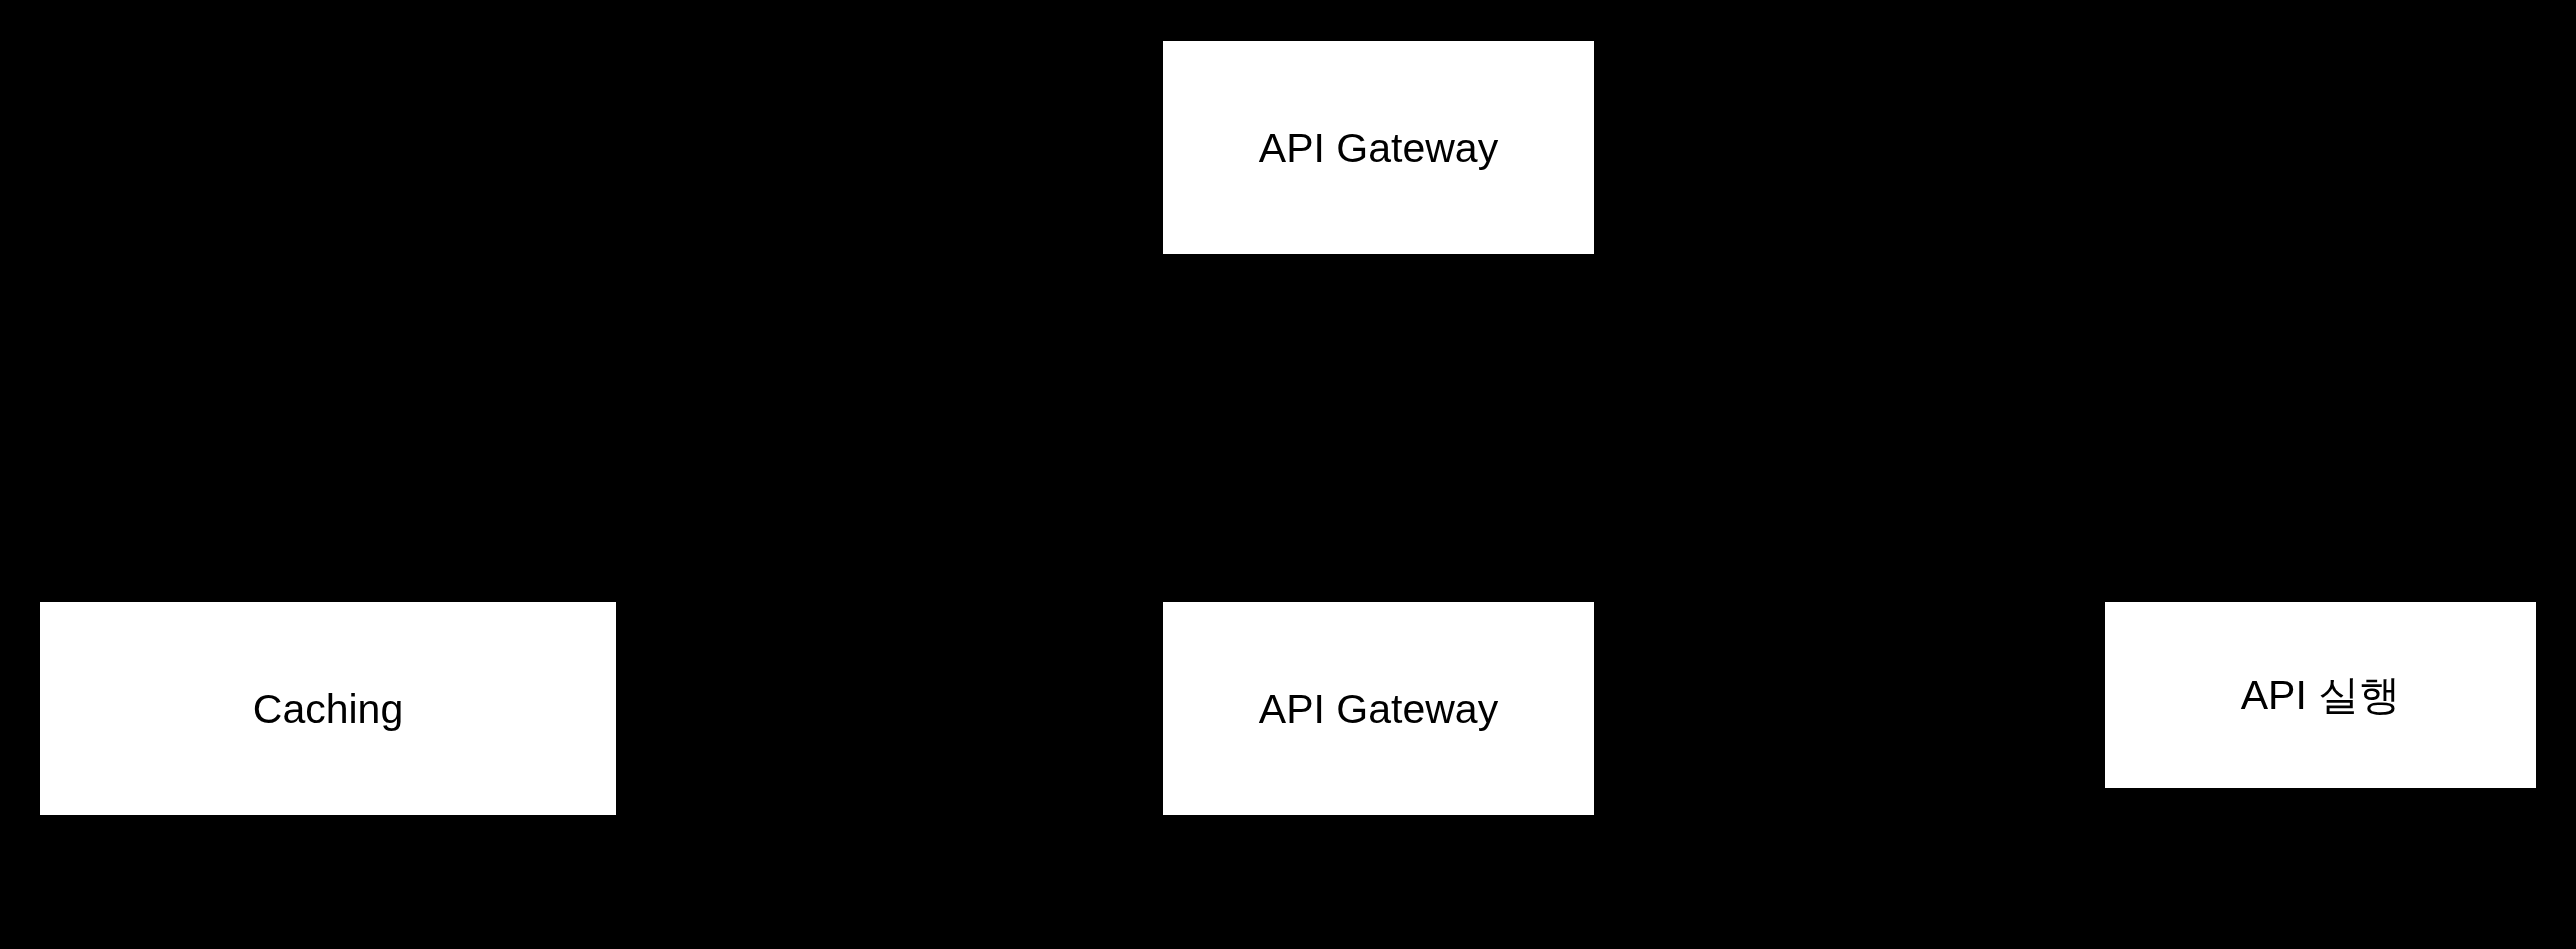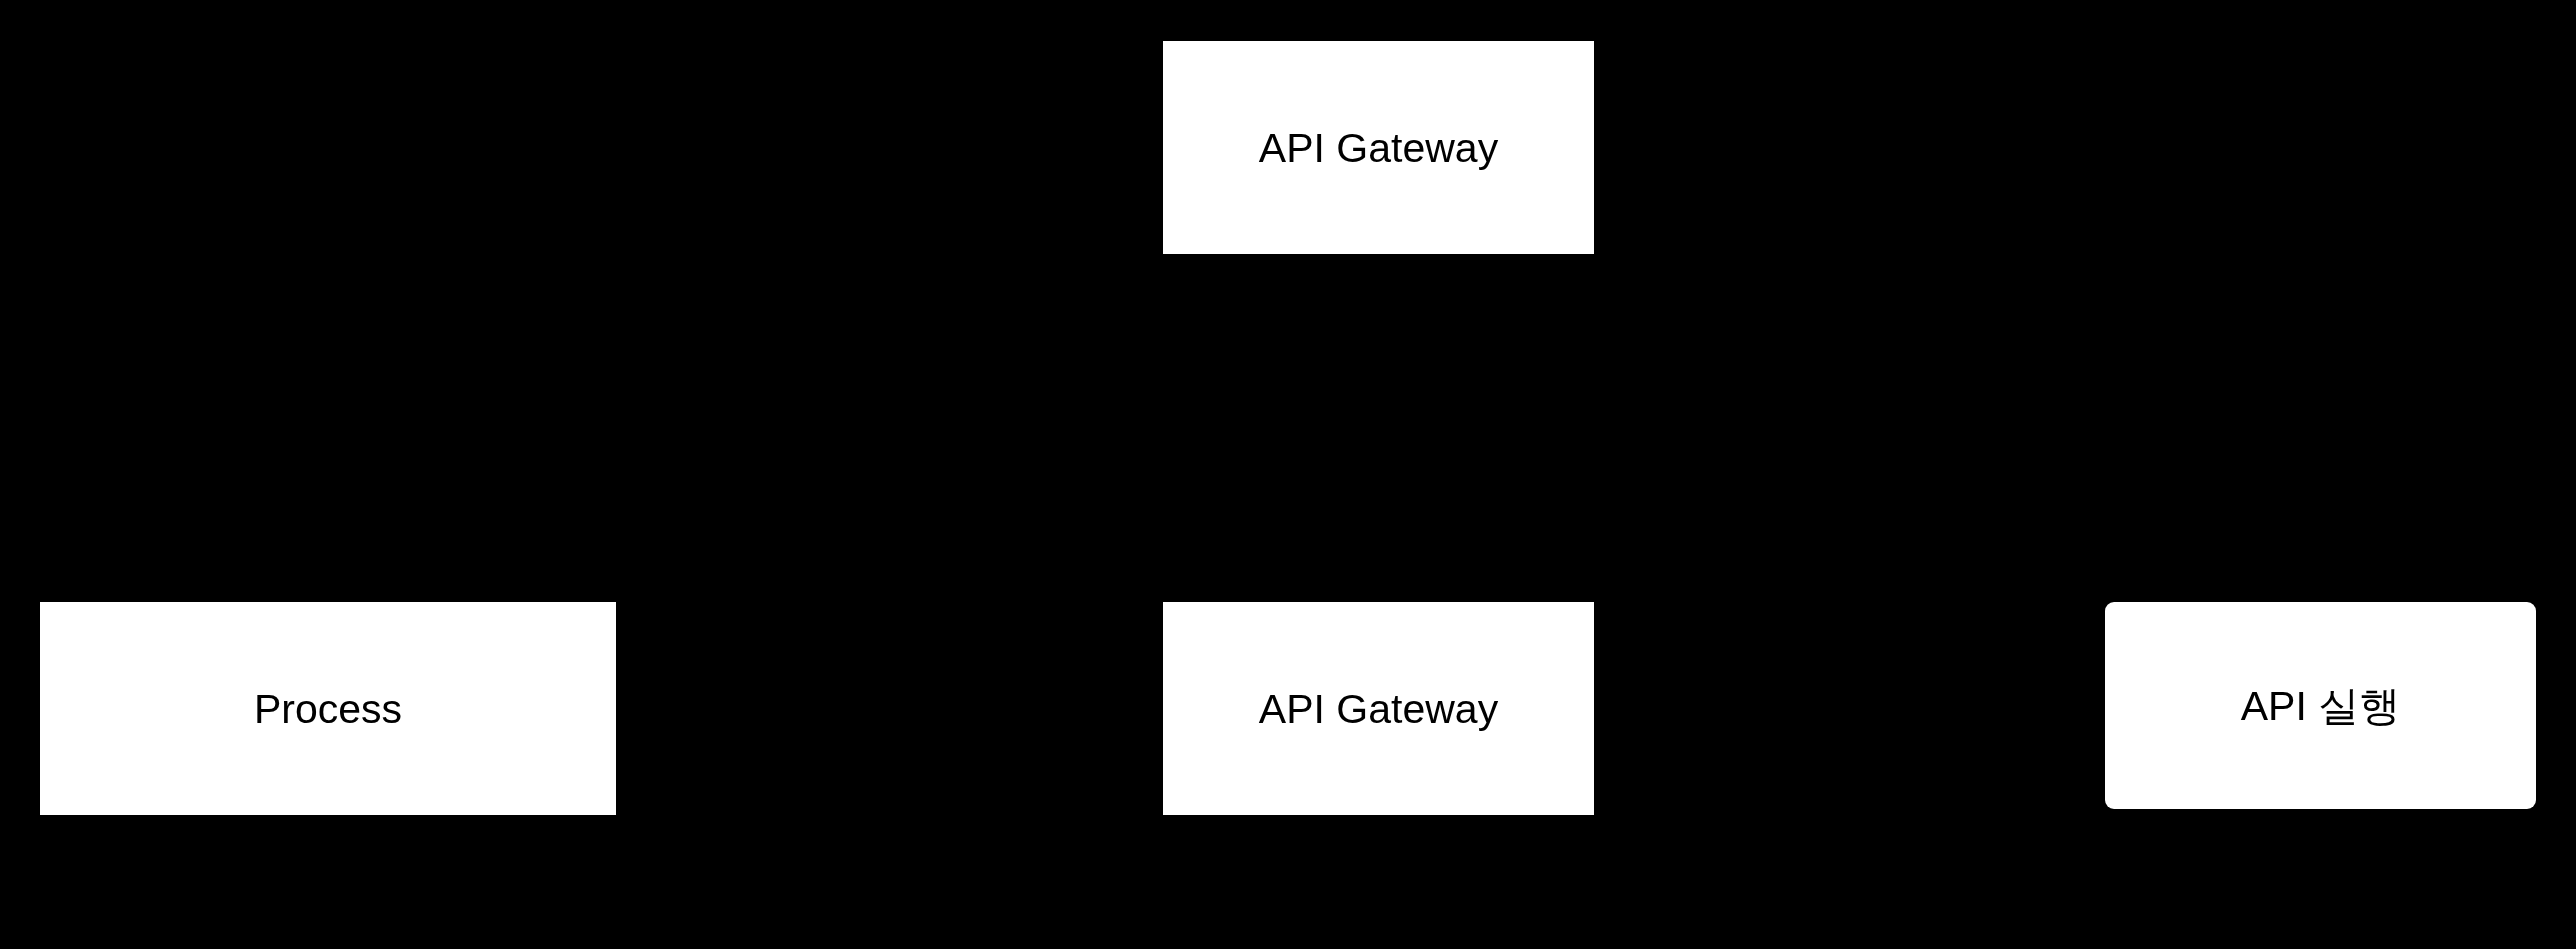--- a/index.html
+++ b/index.html
@@ -43,39 +43,38 @@
   .node-api-gateway {
     left: 1163px;
     top: 602px;
     width: 431px;
     height: 213px;
   }
   .node-api-execution {
     left: 2105px;
     top: 602px;
     width: 431px;
-    height: 207px;
-    border-radius: 9px;
+    height: 186px;
   }
   .node-label-line {
     display: block;
     white-space: nowrap;
   }
 </style>
 </head>
 <body>
 
 <div class="canvas" style="background: rgb(0, 0, 0);">
 
   <div class="node node-caching-instance" style="background: rgb(255, 255, 255); color: rgb(0, 0, 0);">
     <span class="node-label-line">API Gateway</span>
   </div>
 
   <div class="node node-client" style="background: rgb(255, 255, 255); color: rgb(0, 0, 0);">
-    <span class="node-label-line">Process</span>
+    <span class="node-label-line">Caching</span>
   </div>
 
   <div class="node node-api-gateway" style="background: rgb(255, 255, 255); color: rgb(0, 0, 0);">
     <span class="node-label-line">API Gateway</span>
   </div>
 
   <div class="node node-api-execution" style="background: rgb(255, 255, 255); color: rgb(0, 0, 0);">
     <span class="node-label-line">API 실행</span>
   </div>
 

